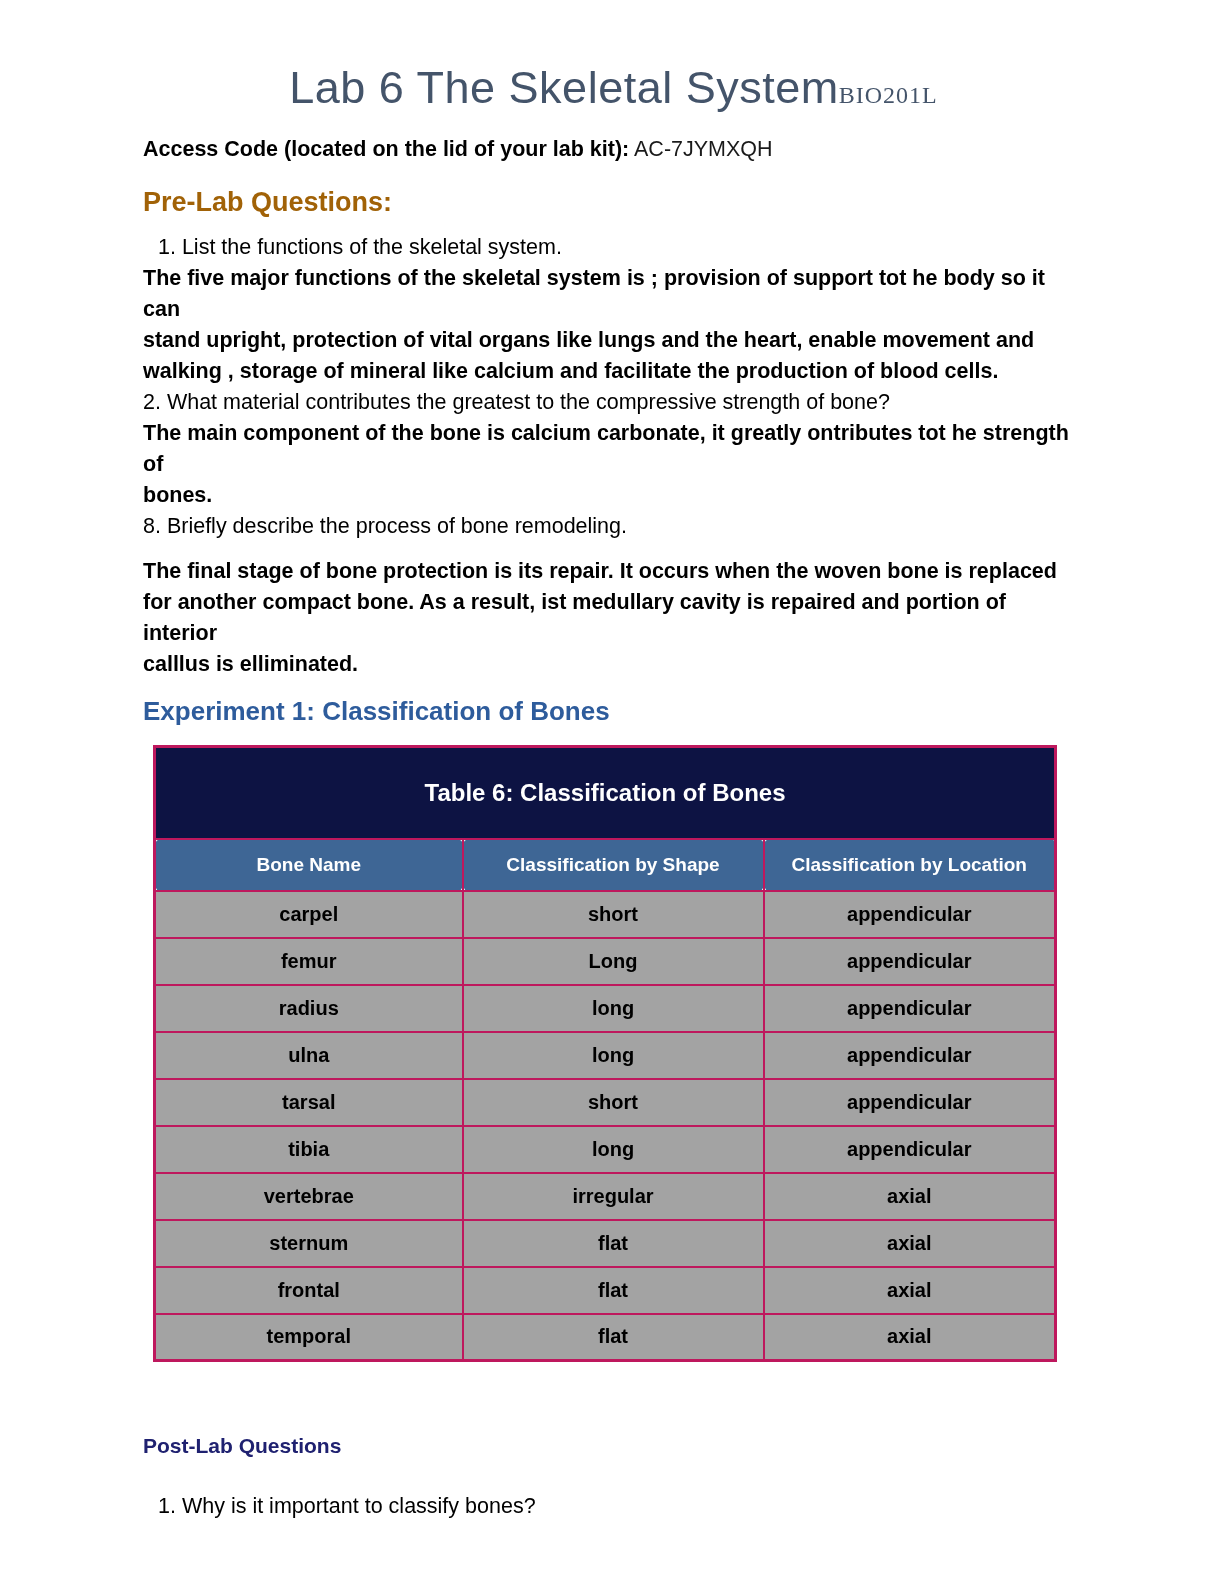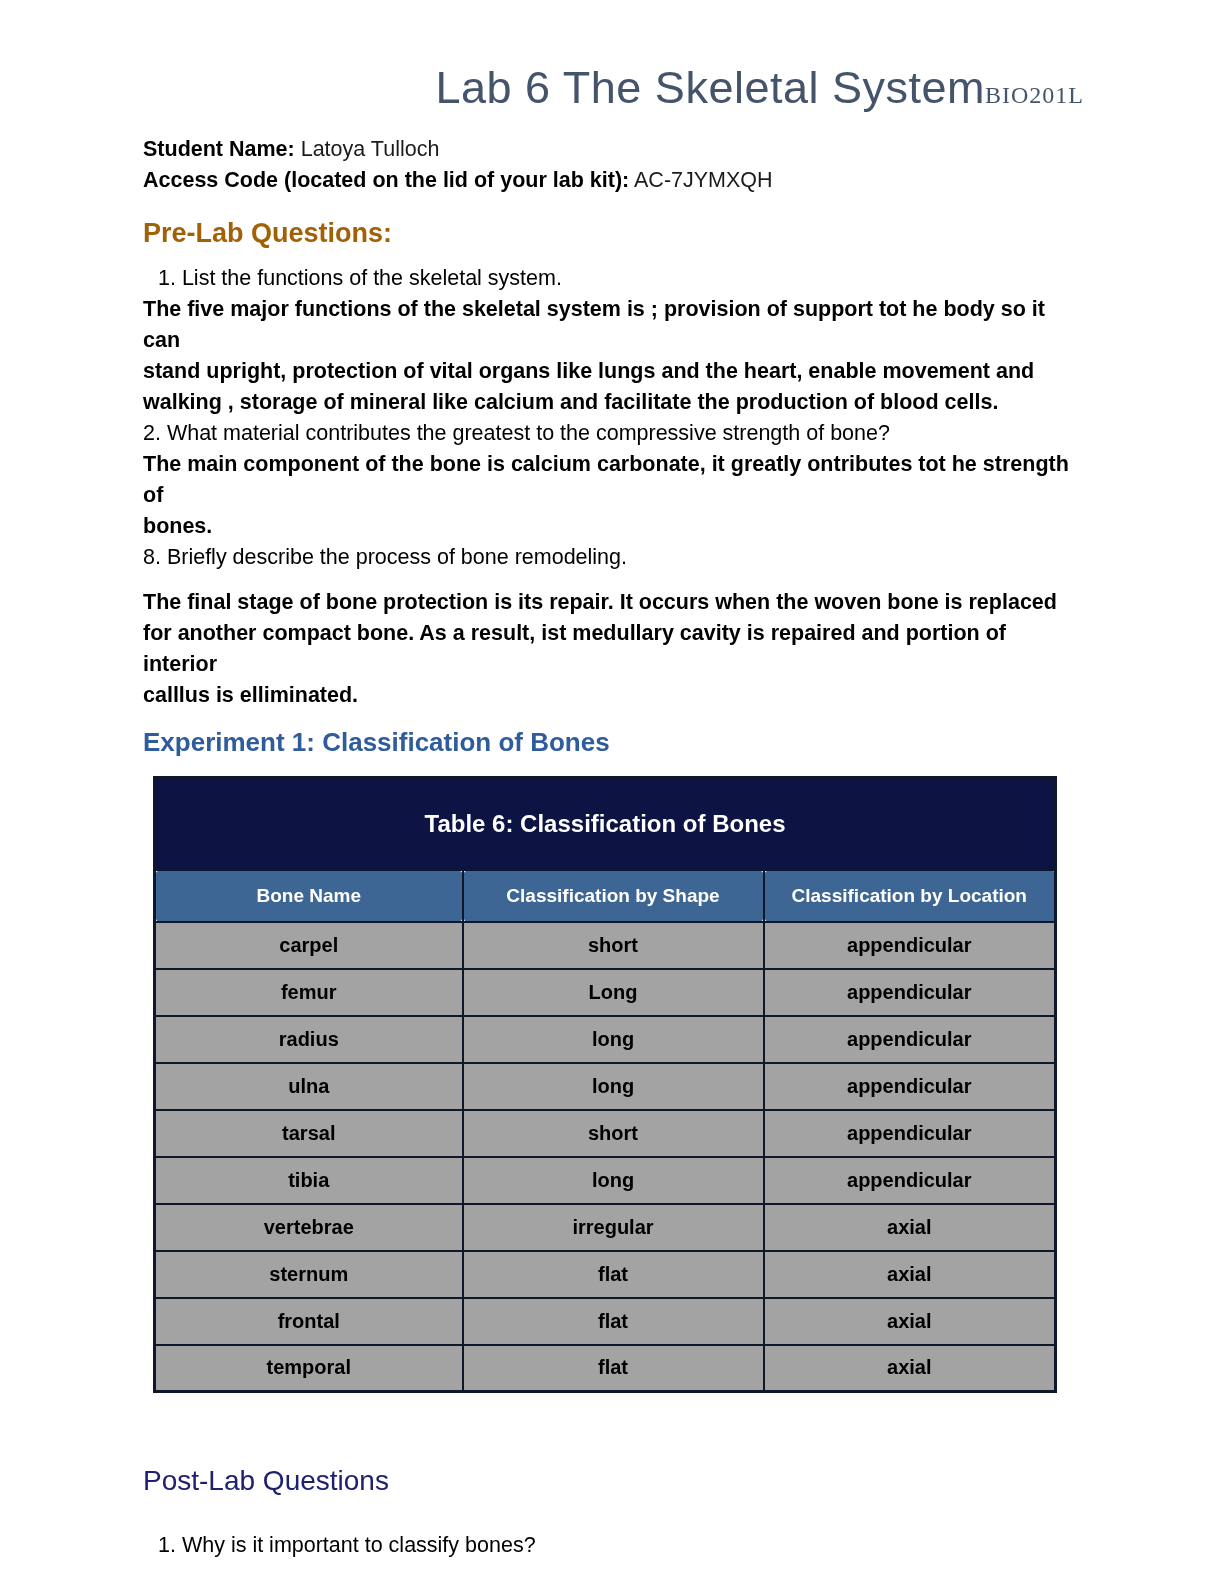--- a/index.html
+++ b/index.html
@@ -10,43 +10,43 @@
     height: 1584px;
     margin: 0 auto;
     background: #ffffff;
     font-family: "Liberation Sans", sans-serif;
     color: #000000;
     padding: 62px 140px 0 143px;
     overflow: hidden;
   }
 
   
-  .title-row { display: flex; align-items: baseline; justify-content: flex-end; margin-bottom: 20px; }
+  .title-row { display: flex; align-items: baseline; justify-content: center; margin-bottom: 20px; }
   .doc-title { font-size: 45px; font-weight: 400; color: #44546A; letter-spacing: 0.5px; }
   .course-code { font-size: 24px; font-weight: 400; color: #44546A; letter-spacing: 1px; font-family: "Liberation Serif", serif; }
 
   
   .meta-line { font-size: 21.5px; line-height: 31px; }
   .meta-label { font-weight: 700; }
   .meta-value { font-weight: 400; color: #1a1a1a; }
 
   
   .h-blue { color: #a16207; font-size: 27px; font-weight: 700; margin-top: 22px; margin-bottom: 14px; }
   .h-blue-sm { color: #2E5C9C; font-size: 26px; font-weight: 700; margin-top: 16px; margin-bottom: 12px; }
-  .h-navy { color: #1F2170; font-size: 28px; font-weight: 400; margin-top: 72px; }
+  .h-navy { color: #1F2170; font-size: 21px; font-weight: 700; margin-top: 72px; }
 
   
   .question { font-size: 21.5px; line-height: 31px; font-weight: 400; }
   .question.indented { padding-left: 15px; }
   .answer { font-size: 21.5px; line-height: 31px; font-weight: 700; }
   .answer.gap-above { margin-top: 14px; }
 
   
   .bones-table { border-collapse: collapse; margin-top: 18px; margin-left: 10px; width: 901px; table-layout: fixed; }
-  .bones-table, .bones-table th, .bones-table td { border: 2px solid #0f172a; }
+  .bones-table, .bones-table th, .bones-table td { border: 2px solid #be185d; }
   .bones-table { border-width: 3px; }
   .tbl-title-cell {
     background: #0D1343; color: #ffffff; height: 92px;
     font-size: 24px; font-weight: 700; text-align: center; vertical-align: middle;
   }
   .tbl-head-cell {
     background: #3E6695; color: #ffffff; height: 52px;
     font-size: 19px; font-weight: 700; text-align: center; vertical-align: middle; border-radius: 6px;
   }
   .bones-table td {
@@ -60,24 +60,20 @@
 </head>
 <body>
 
 <div class="page">
 
   <div class="title-row">
     <h1 class="doc-title">Lab 6 The Skeletal System</h1>
     <span class="course-code">BIO201L</span>
   </div>
 
-  <div class="meta-line">
-    <span class="meta-label">Student Name:</span>
-    <span class="meta-value">Latoya Tulloch</span>
-  </div>
   <div class="meta-line">
     <span class="meta-label">Access Code (located on the lid of your lab kit):</span>
     <span class="meta-value">AC-7JYMXQH</span>
   </div>
 
   <h2 class="h-blue">Pre-Lab Questions:</h2>
 
   <div class="question indented">1. List the functions of the skeletal system.</div>
   <div class="answer">
       <div>The five major functions of the skeletal system is ; provision of support tot he body so it can</div>

